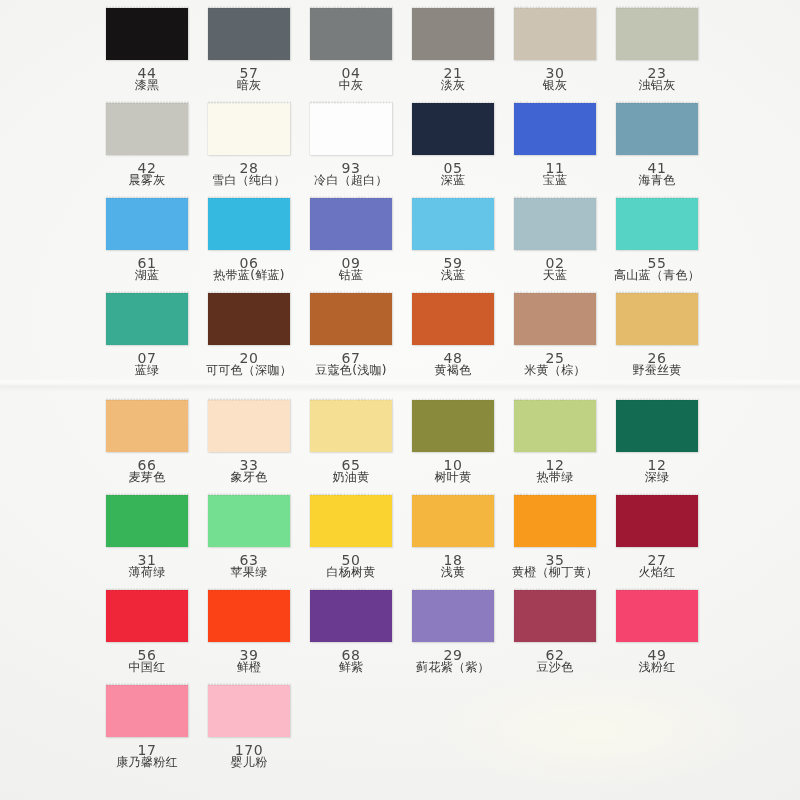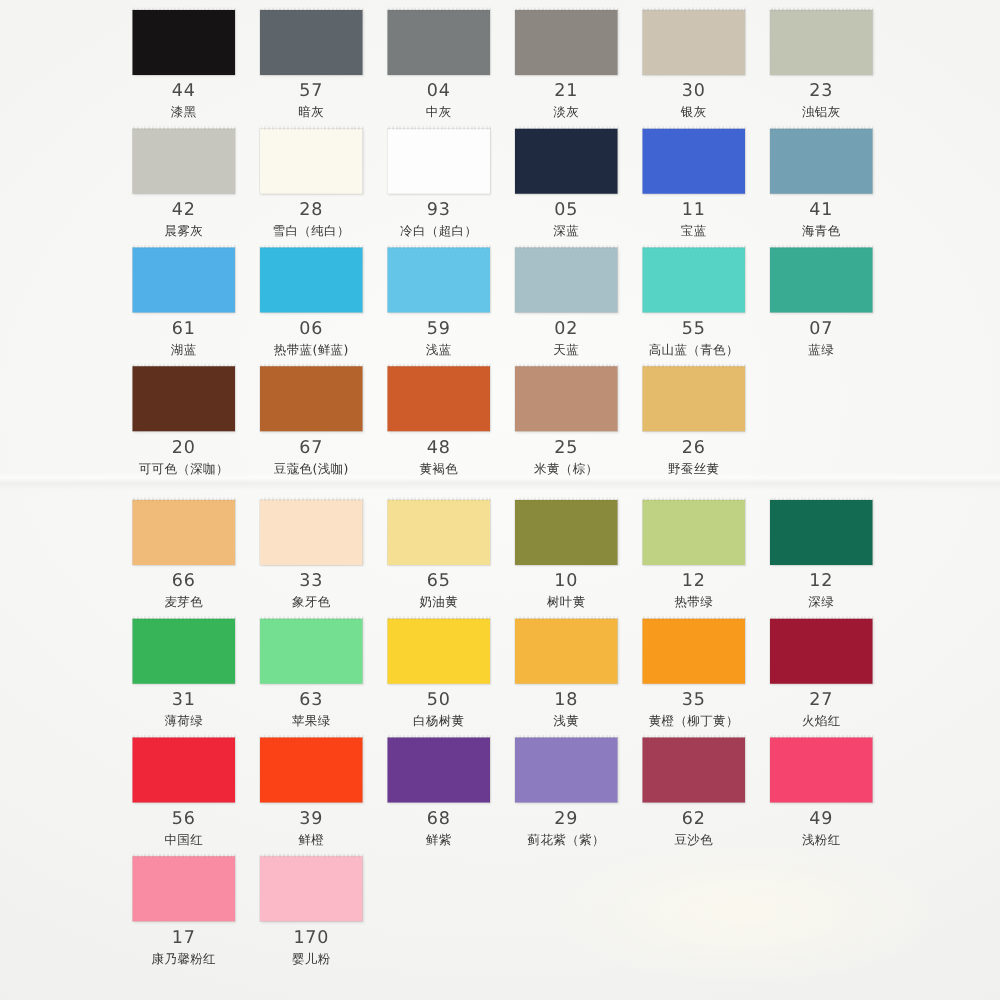--- a/index.html
+++ b/index.html
@@ -93,22 +93,22 @@
 
   .code {
     margin-top: 8px;
     font-size: 14px;
     color: #4a4a4a;
     letter-spacing: 0.6px;
     line-height: 11px;
   }
 
   .name {
-    margin-top: 6px;
-    font-size: 10px;
+    margin-top: 0;
+    font-size: 12px;
     color: #353535;
     line-height: 12px;
     white-space: nowrap;
     letter-spacing: 0.3px;
   }
 </style>
 </head>
 <body>
 
 <div id="sheet"></div>
@@ -179,20 +179,25 @@
       <div class="swatch" style="background: rgb(81, 176, 232);"></div>
       <div class="code">61</div>
       <div class="name">湖蓝</div>
     </div>
     <div class="cell">
       <div class="swatch" style="background: rgb(53, 185, 224);"></div>
       <div class="code">06</div>
       <div class="name">热带蓝(鲜蓝)</div>
     </div>
     <div class="cell">
+      <div class="swatch" style="background: rgb(107, 116, 192);"></div>
+      <div class="code">09</div>
+      <div class="name">钴蓝</div>
+    </div>
+    <div class="cell">
       <div class="swatch" style="background: rgb(100, 197, 232);"></div>
       <div class="code">59</div>
       <div class="name">浅蓝</div>
     </div>
     <div class="cell">
       <div class="swatch" style="background: rgb(167, 192, 200);"></div>
       <div class="code">02</div>
       <div class="name">天蓝</div>
     </div>
     <div class="cell">

